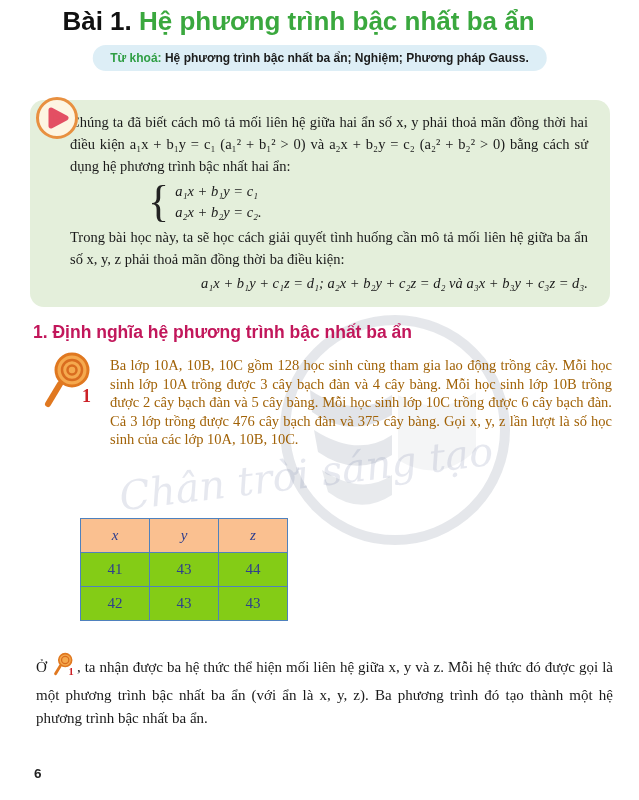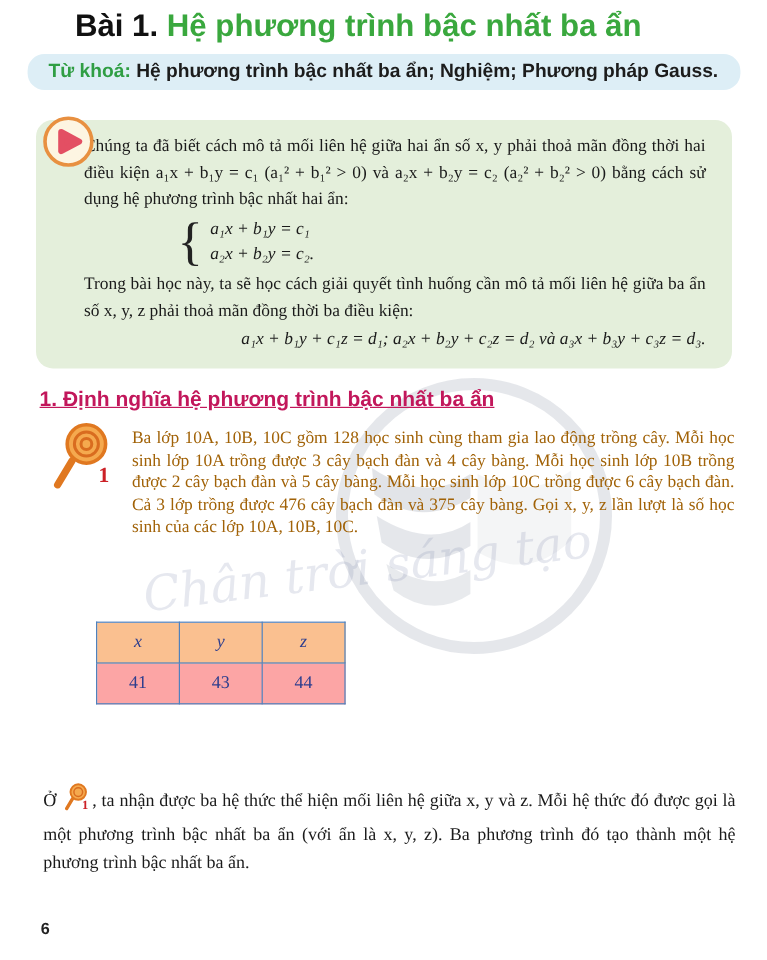--- a/index.html
+++ b/index.html
@@ -19,21 +19,21 @@
   .title{
     position:absolute;top:6px;left:0;width:597px;text-align:center;
     font-family:"Liberation Sans", sans-serif;font-weight:bold;font-size:26px;
   }
   .title .prefix{color:#111111;}
   .title .main{color:#3aa83e;}
   
   .keywords{
     position:absolute;top:45px;left:50%;transform:translateX(-50%);
     background:#ddeef6;border-radius:14px;padding:6px 18px;white-space:nowrap;
-    font-family:"Liberation Sans", sans-serif;font-weight:bold;font-size:16px;
+    font-family:"Liberation Sans", sans-serif;font-weight:bold;font-size:12px;
   }
   .keywords .kw-label{color:#2f9e44;}
   .keywords .kw-text{color:#1c1c1c;}
   
   .intro-box{
     position:absolute;top:100px;left:30px;width:580px;height:207px;
     background:#e4efdb;border-radius:14px;box-sizing:border-box;
     padding:11px 22px 0 40px;font-size:14.5px;line-height:22px;text-align:justify;
   }
   .play-icon{
@@ -43,38 +43,37 @@
   }
   .eq-system{margin:3px 0 2px 78px;line-height:21px;display:flex;align-items:center;}
   .eq-brace{font-size:44px;font-weight:300;margin-right:6px;line-height:44px;color:#222;}
   .eq-lines{font-style:italic;}
   .eq-conditions{text-align:right;font-style:italic;margin-top:2px;}
   
   .section-heading{
     position:absolute;top:322px;left:33px;
     font-family:"Liberation Sans", sans-serif;font-weight:bold;font-size:17.5px;
     color:#c2175b;
-    text-decoration:underline;
   }
   
   .activity-icon{position:absolute;top:350px;left:42px;}
   .activity-text{
     position:absolute;top:356px;left:110px;width:502px;
     color:#a16207;font-size:14.5px;line-height:18.5px;text-align:justify;
   }
   .activity-text p{margin:0 0 8px 0;}
   .activity-text p.items{margin:0 0 6px 0;}
   
   .data-table{
     position:absolute;top:518px;left:80px;border-collapse:collapse;
     font-size:15px;color:#2e3e8e;
   }
   .data-table th,.data-table td{
     width:66px;height:31px;border:1.6px solid #4f81bd;text-align:center;
-    font-weight:normal;background:#fca5a5;
+    font-weight:normal;background:#84cc16;
   }
   .data-table th{background:#fac090;font-style:italic;font-family:"Liberation Serif",serif;}
   
   .conclusion{
     position:absolute;top:652px;left:36px;width:577px;
     font-size:15px;line-height:23px;text-align:justify;color:#1a1a1a;
   }
   .inline-icon{display:inline-block;vertical-align:-5px;margin:0 2px;}
   
   .page-number{
@@ -148,20 +147,25 @@
         <th>y</th>
         <th>z</th>
       </tr>
     </thead>
     <tbody>
       <tr>
         <td>41</td>
         <td>43</td>
         <td>44</td>
       </tr>
+      <tr>
+        <td>42</td>
+        <td>43</td>
+        <td>43</td>
+      </tr>
     </tbody>
   </table>
 
   <div class="conclusion layer">
     <span>Ở</span>
     <span class="inline-icon">
       <svg width="22" height="25" viewBox="0 0 54 62">
         <line x1="18" y1="34" x2="6" y2="54" stroke="#e07820" stroke-width="7" stroke-linecap="round"></line>
         <circle cx="30" cy="20" r="16" fill="#f5a94e" stroke="#e07820" stroke-width="4"></circle>
         <circle cx="30" cy="20" r="9" fill="none" stroke="#d96c1f" stroke-width="3"></circle>

